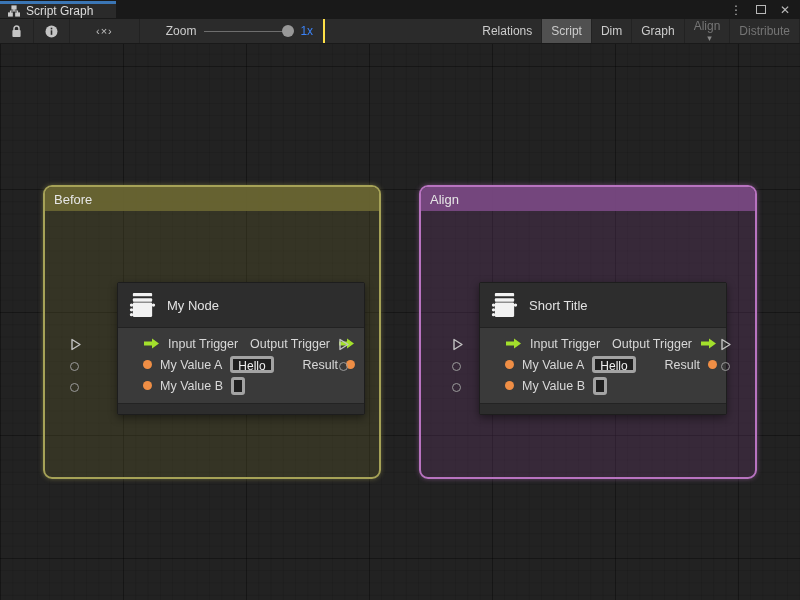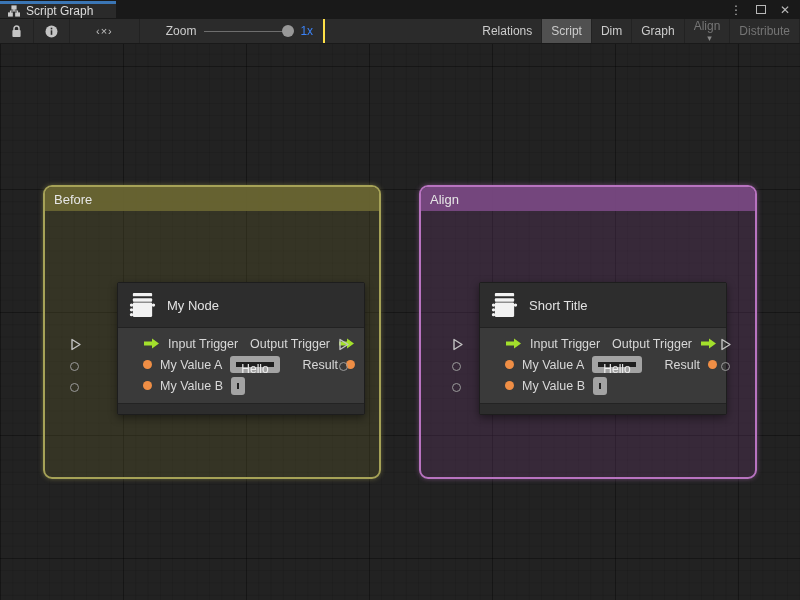--- a/index.html
+++ b/index.html
@@ -59,21 +59,21 @@
   .node { width:248px; background:#3a3a3a; border:1px solid #1d1d1d; border-radius:2px; box-shadow:0 3px 8px rgba(0,0,0,0.45); }
   .node-header { height:45px; background:#2d2d2d; display:flex; align-items:center; gap:11px; padding:0 11px; border-bottom:1px solid #222; }
   .node-title { color:#e2e2e2; font-size:13px; }
   .unit-icon svg { display:block; }
   .node-body { padding:5px 0 4px; }
   .port-row { height:21px; display:flex; align-items:center; justify-content:space-between; padding:0 9px;margin-left:16px; }
   .pcluster { display:flex; align-items:center; gap:8px; }
   .plabel { color:#d8d8d8; font-size:12.5px; }
   .flow-arrow svg { display:block; }
   .value-dot { width:9px; height:9px; border-radius:50%; background:#ef8e45; }
-  .field { background:#1f1f1f; border:6px solid #a3a3a3; border-radius:3px; color:#eeeeee; font-size:12px; line-height:15px; height:17px; padding:0 5px; min-width:12px; }
+  .field { background:#1f1f1f; border:3px solid #a3a3a3; border-radius:3px; color:#eeeeee; font-size:12px; line-height:15px; height:17px; padding:0 5px; min-width:12px; }
   .field-small { width:14px; height:18px; padding:0; }
   .node-footer { height:11px; background:#2d2d2d; border-top:1px solid #232323; margin-top:3px; }
 
   
   .pm { position:absolute; }
   .pm-circle { width:9px; height:9px; border:1.5px solid #9a9a9a; border-radius:50%; background:transparent; }
   .pm svg { display:block; }
   .pm-l1 { left:-15px; top:56px; } .pm-l2 { left:-15px; top:80px; } .pm-l3 { left:-15px; top:101px; }
   .pm-r1 { left:calc(100% + 5px); top:56px; } .pm-r2 { left:calc(100% + 6px); top:80px; }
 </style>

